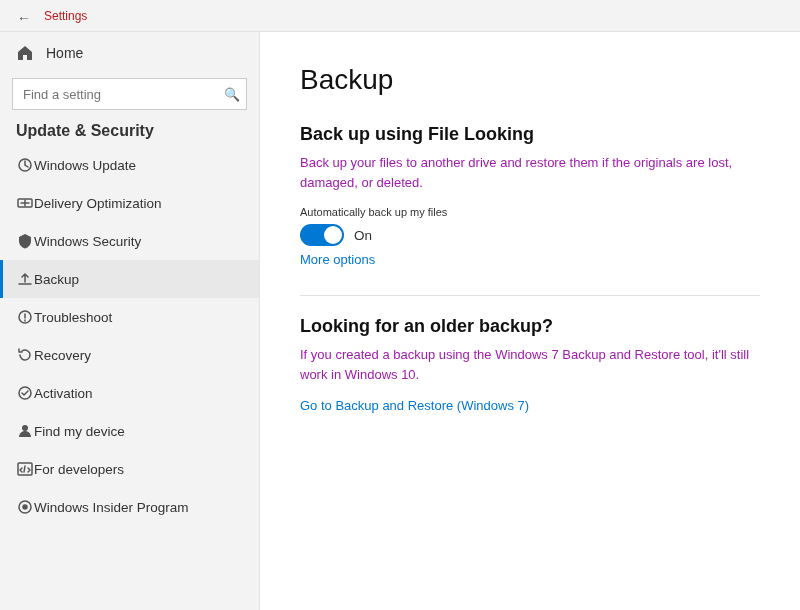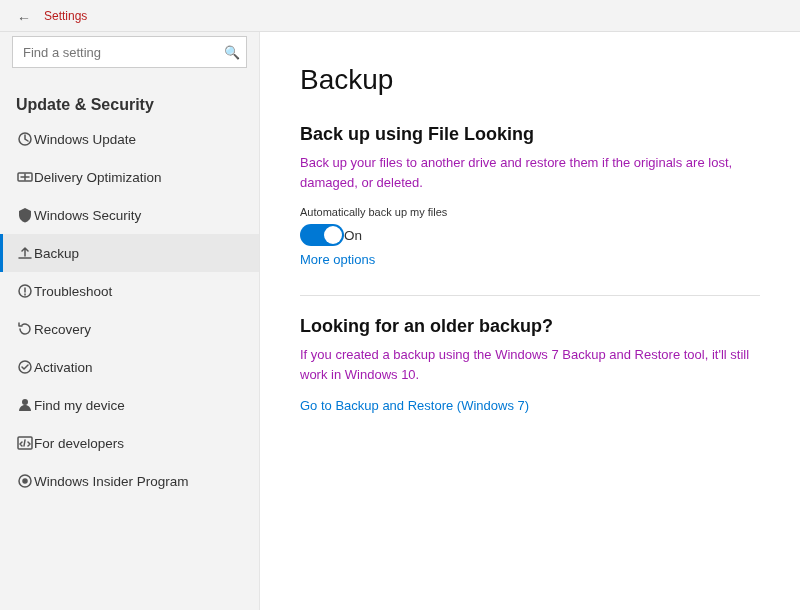--- a/index.html
+++ b/index.html
@@ -51,21 +51,21 @@
     .sidebar-home {
       display: flex;
       align-items: center;
       padding: 12px 16px;
       gap: 12px;
       cursor: pointer;
       font-size: 14px;
       color: #333;
     }
     .sidebar-search {
-      margin: 4px 12px 20px 12px;
+      margin: 4px 12px 4px 12px;
       position: relative;
     }
     .sidebar-search input {
       width: 100%;
       height: 32px;
       border: 1px solid #ccc;
       background: #fff;
       padding: 0 30px 0 10px;
       font-size: 13px;
       color: #333;
@@ -136,20 +136,21 @@
     .section-desc {
       font-size: 13px;
       color: #a21caf;
       margin-bottom: 14px;
       line-height: 1.5;
       max-width: 520px;
     }
     .toggle-row {
       display: flex;
       align-items: center;
+      gap: 10px;
       margin-bottom: 6px;
     }
     .toggle-label {
       font-size: 13.5px;
       color: #333;
     }
     .toggle {
       width: 44px;
       height: 22px;
       background: #0078d4;
@@ -203,20 +204,28 @@
 
 <div class="titlebar">
   <button class="titlebar-back">
     <span>←</span>
   </button>
   <span class="titlebar-title">Settings</span>
 </div>
 
 <div class="main-container">
   <div class="sidebar">
+    <div class="sidebar-home">
+      <span class="sidebar-icon">
+        <svg width="16" height="16" viewBox="0 0 16 16" fill="#555">
+          <path d="M8 1L1 7v8h5v-5h4v5h5V7L8 1z"></path>
+        </svg>
+      </span>
+      <span>Home</span>
+    </div>
 
     <div class="sidebar-search">
       <input type="text" placeholder="Find a setting" style="">
       <span class="search-icon-wrap">🔍</span>
     </div>
 
     <div class="sidebar-section-title">Update &amp; Security</div>
 
     <div class="sidebar-item">
       <span class="sidebar-icon">

